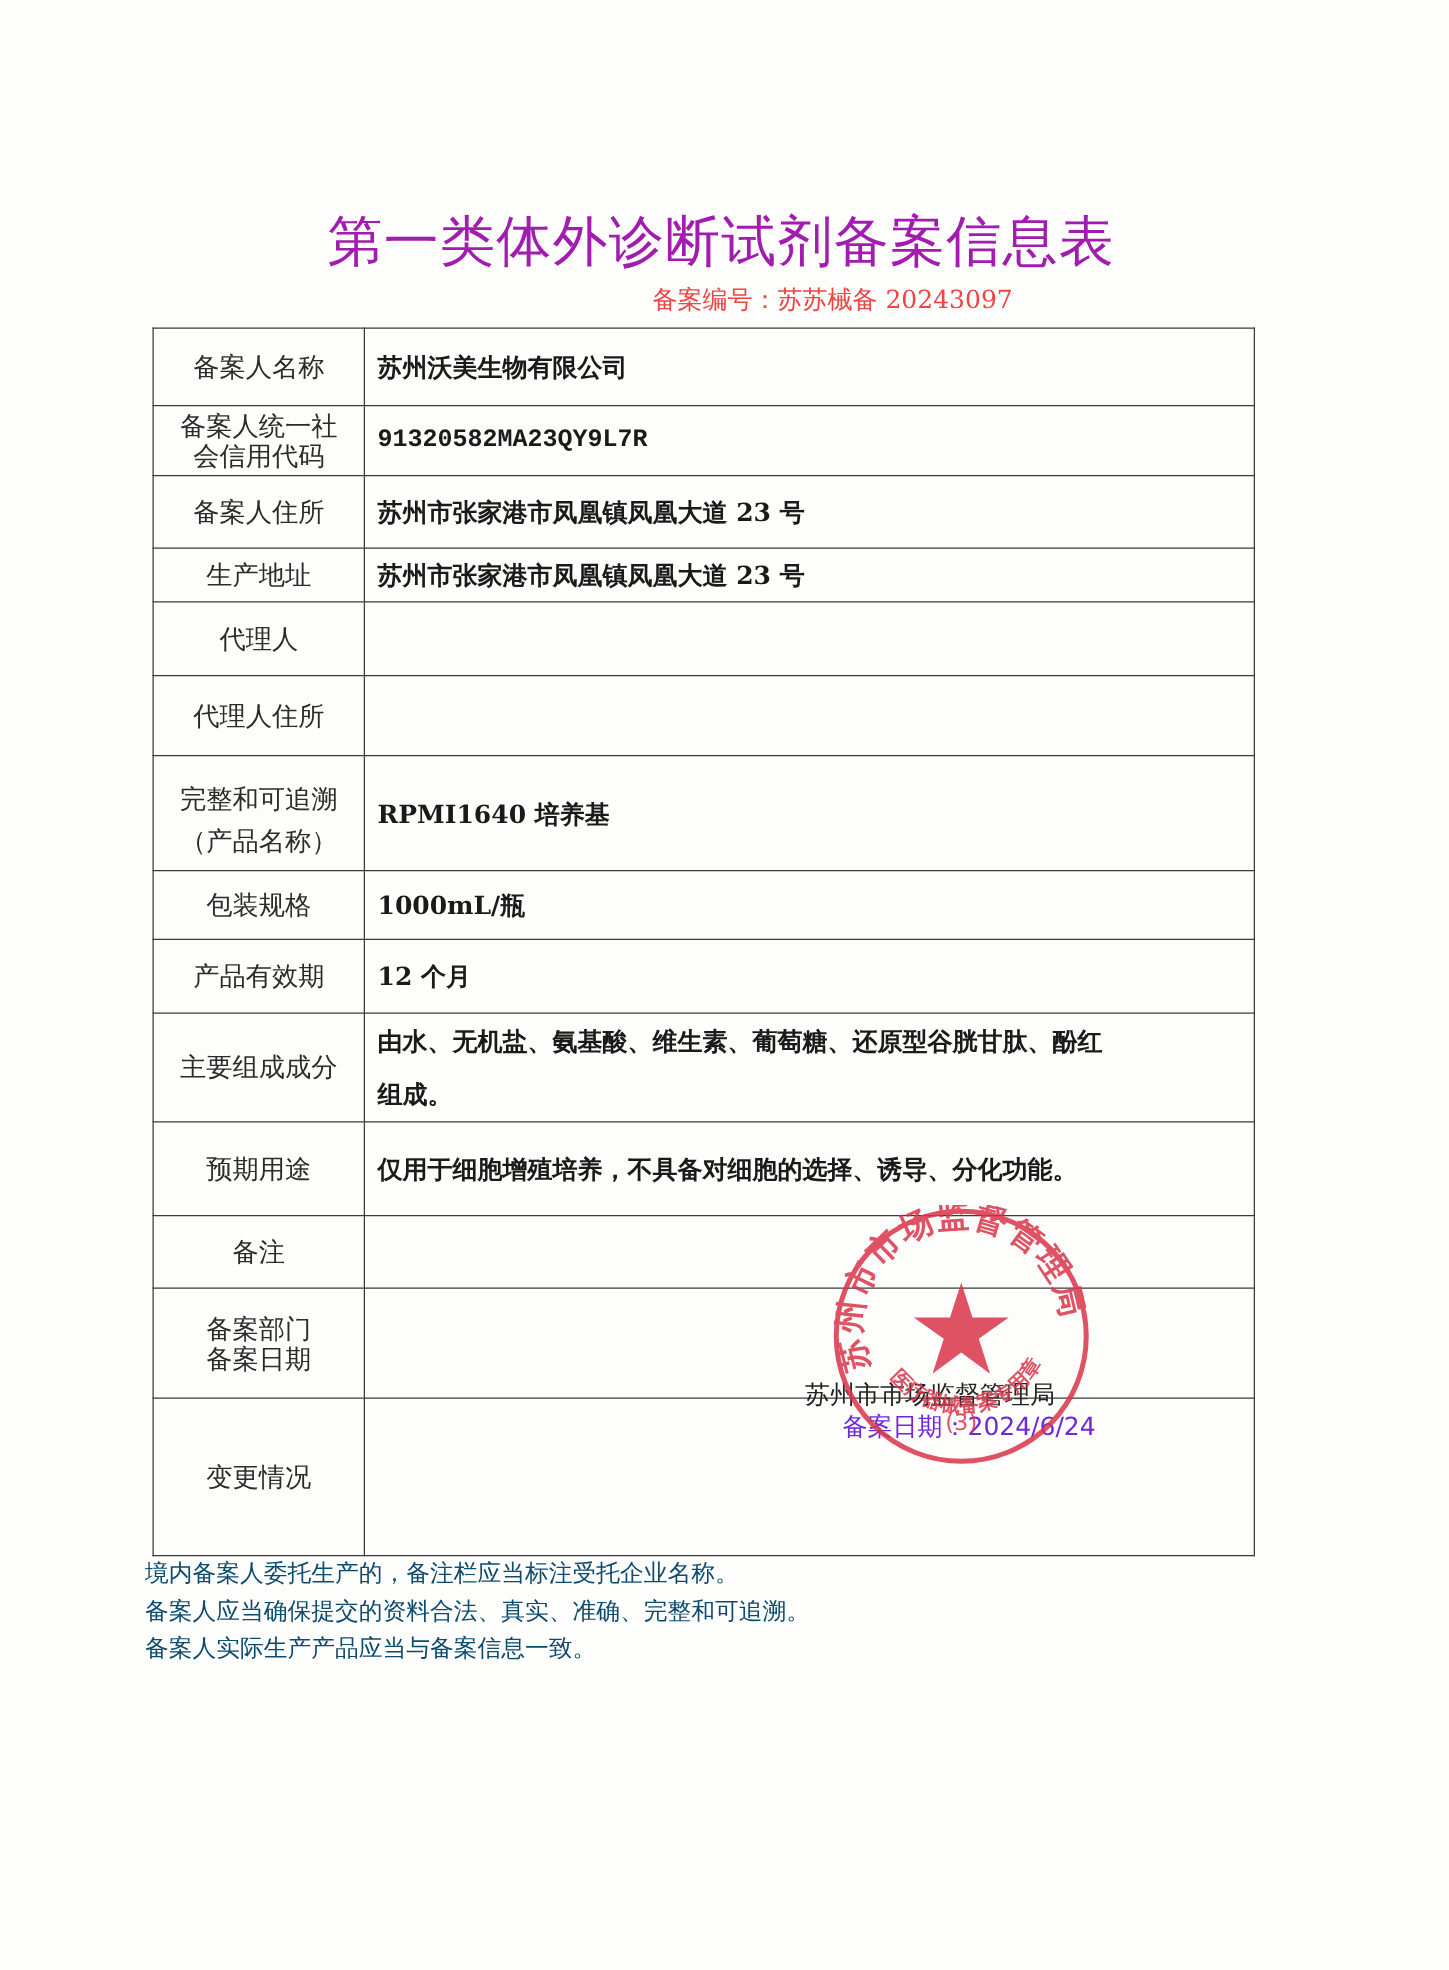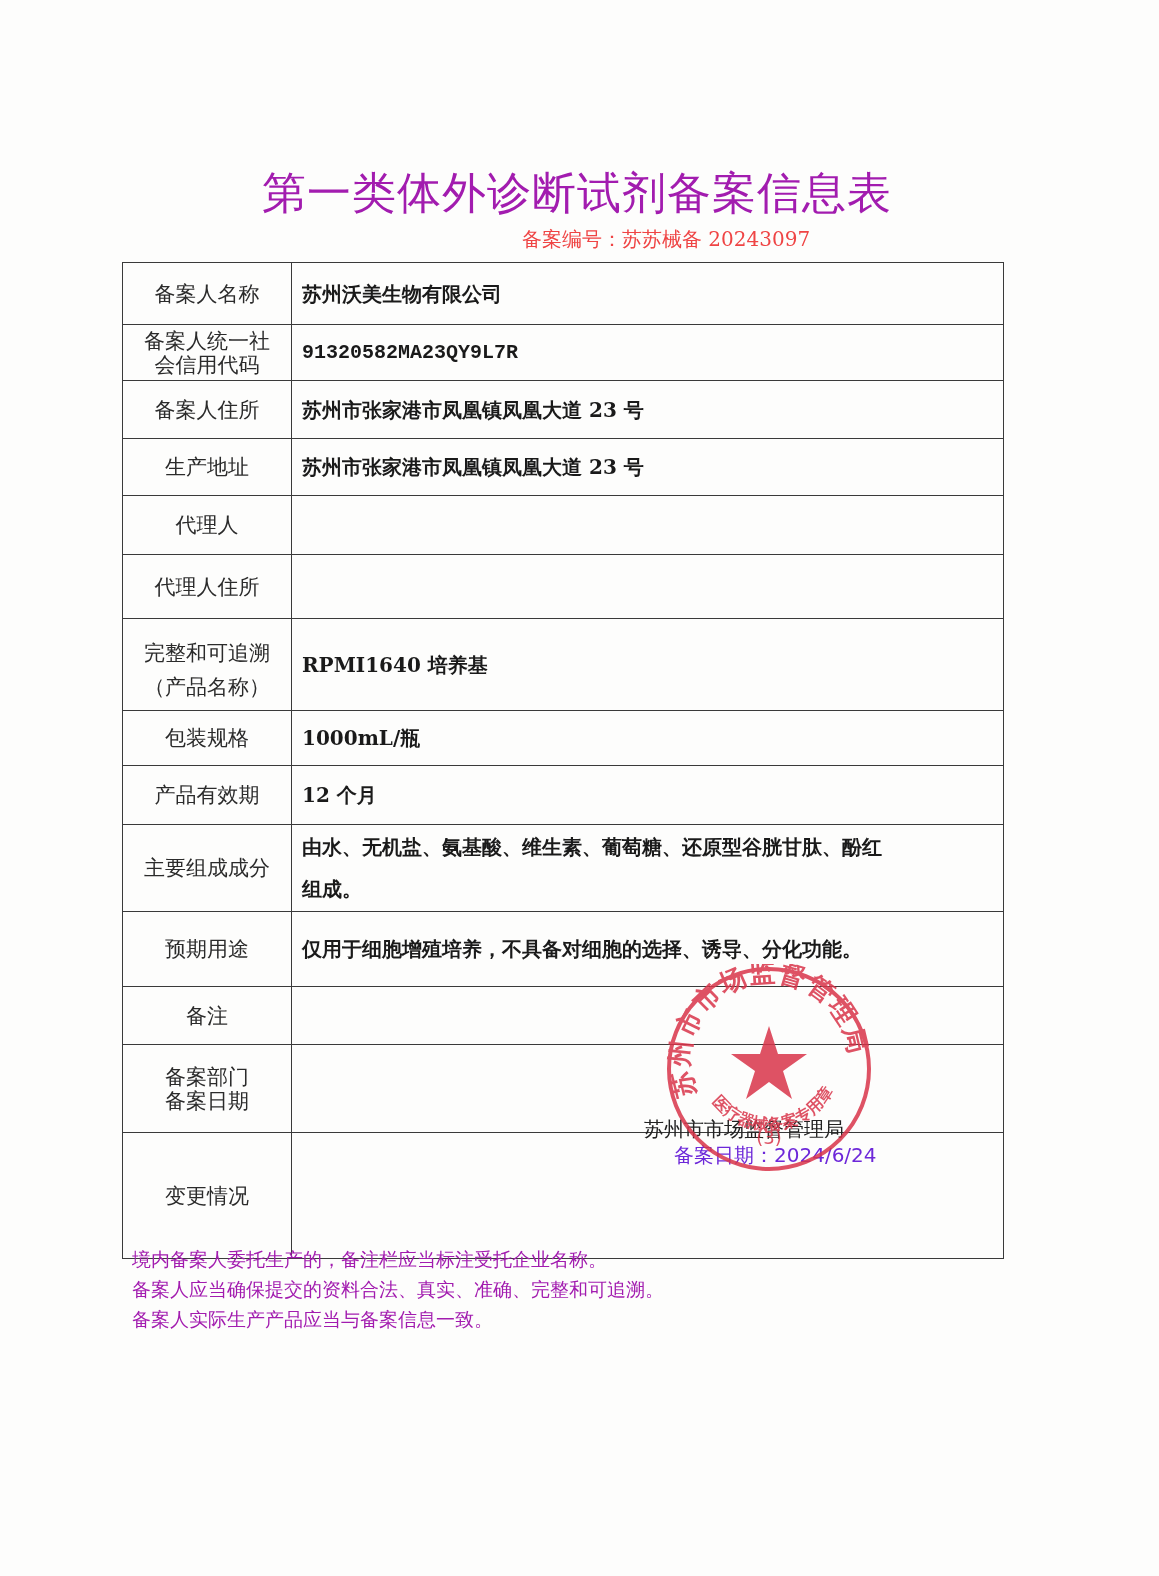--- a/index.html
+++ b/index.html
@@ -38,22 +38,22 @@
     .dept-block { position: relative; height: 100%; }
     .dept-name {
       position: absolute; left: 342px; top: 28px; font-size: 20px; font-weight: normal;
       font-family: "DejaVu Sans", sans-serif; line-height: 24px; white-space: nowrap; color:#222;
     }
     .dept-date {
       position: absolute; left: 372px; top: 54px; font-size: 20px; font-weight: normal;
       font-family: "DejaVu Sans", sans-serif; line-height: 24px; white-space: nowrap; color:#6d28d9;
     }
     .notes {
-      position: absolute; left: 132px; top: 1244px; font-size: 19px; line-height: 30px;
-      color: #a21caf; font-family: "DejaVu Sans", sans-serif;
+      position: absolute; left: 116px; top: 1244px; font-size: 19px; line-height: 30px;
+      color: #0c4a6e; font-family: "DejaVu Sans", sans-serif;
     }
     .stamp {
       position: absolute; left: 664px; top: 964px; width: 210px; height: 210px;
       pointer-events: none; opacity: 0.85;
     }
   </style>
 </head>
 <body>
 
 <div class="title">第一类体外诊断试剂备案信息表</div>
@@ -69,21 +69,21 @@
     <td class="label">
       <span class="two-line">备案人统一社</span>
       <span class="two-line">会信用代码</span>
     </td>
     <td class="value mono">91320582MA23QY9L7R</td>
   </tr>
   <tr style="height:58px">
     <td class="label">备案人住所</td>
     <td class="value">苏州市张家港市凤凰镇凤凰大道 23 号</td>
   </tr>
-  <tr style="height:57px">
+  <tr style="height:43px">
     <td class="label">生产地址</td>
     <td class="value">苏州市张家港市凤凰镇凤凰大道 23 号</td>
   </tr>
   <tr style="height:59px">
     <td class="label">代理人</td>
     <td class="value"></td>
   </tr>
   <tr style="height:64px">
     <td class="label">代理人住所</td>
     <td class="value"></td>

